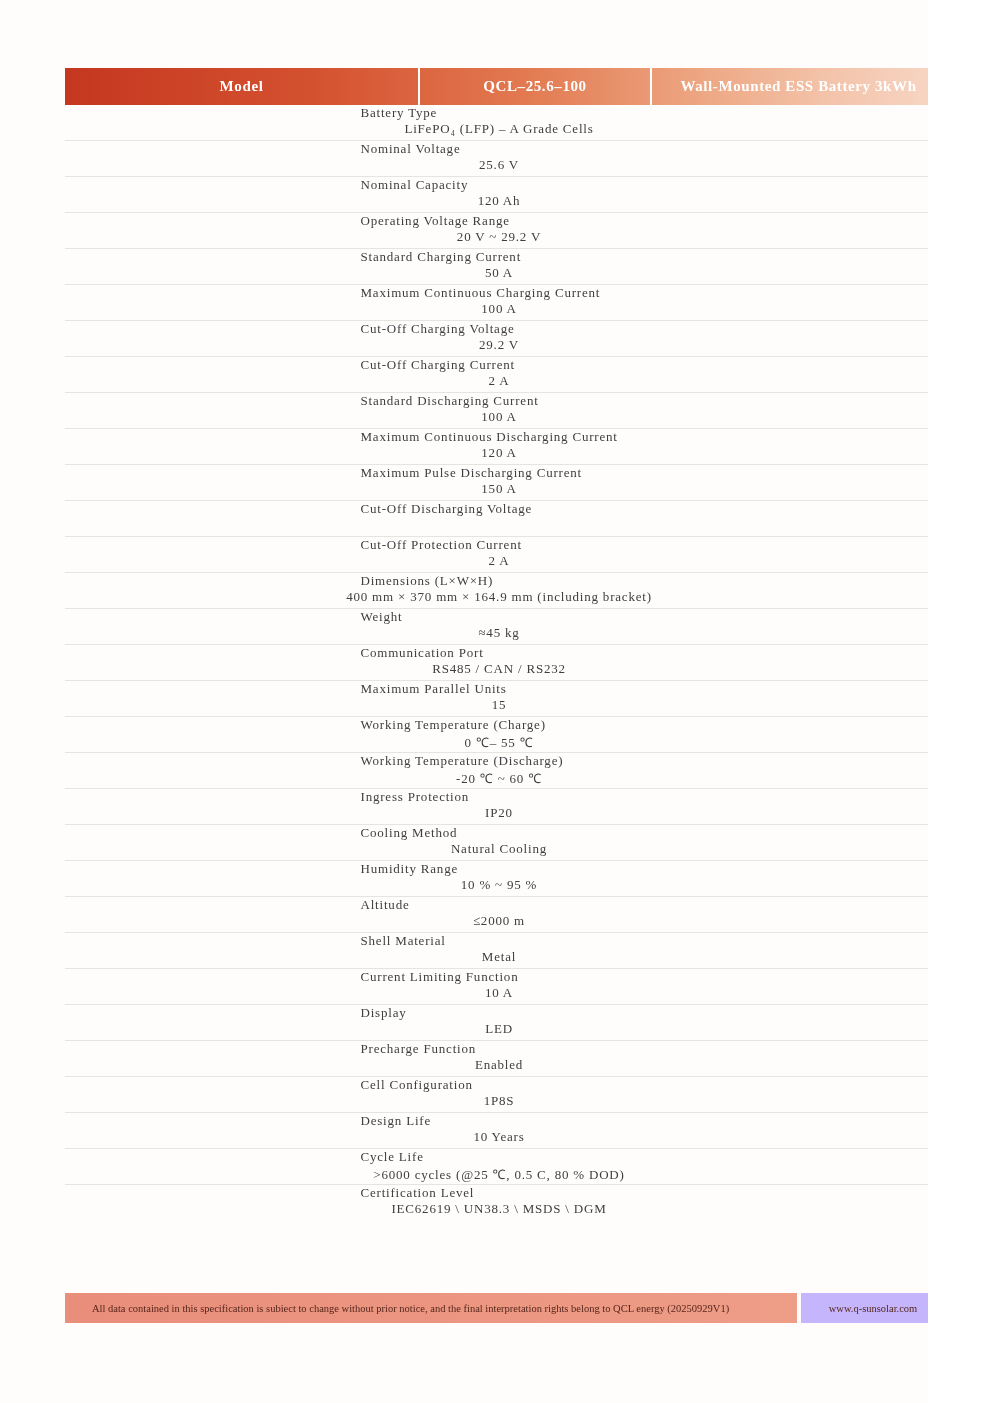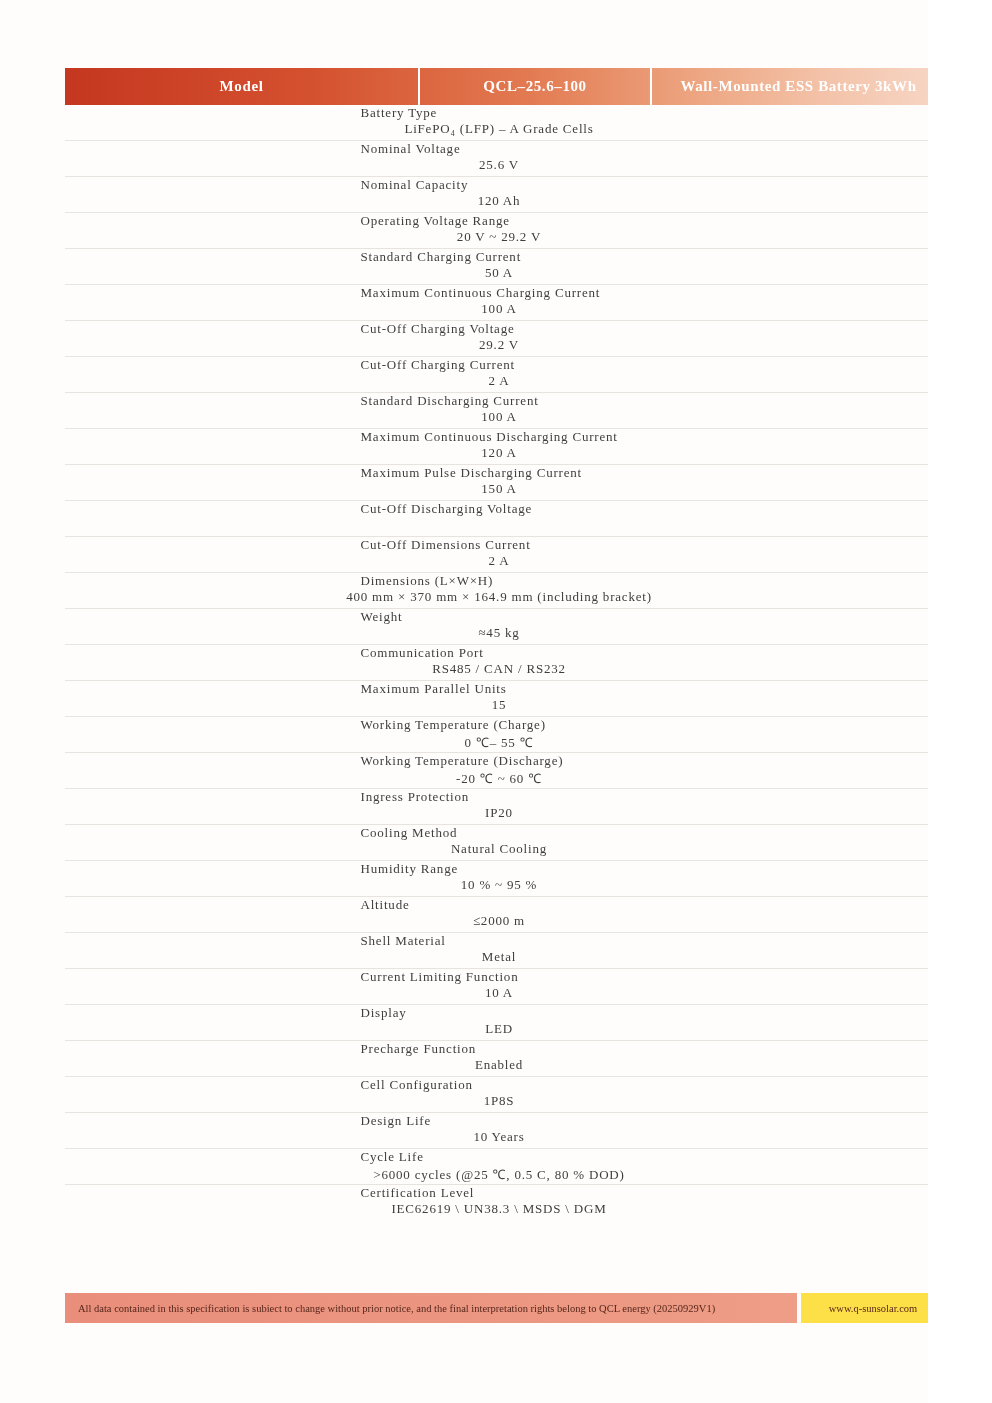--- a/index.html
+++ b/index.html
@@ -34,28 +34,28 @@
   }
   .row:last-child{border-bottom:none;justify-content:flex-end;}
   .row .label{width:322px;padding-left:33px;white-space:nowrap;}
   .row .value{flex:1;text-align:center;padding-right:12px;white-space:nowrap;}
   .footer-bar{
     position:absolute;left:65px;top:1293px;width:880px;height:30px;
     display:flex;
     font-size:10.5px;color:#56261a;
   }
   .disclaimer{
-    flex:1;display:flex;align-items:center;padding-left:13px;
+    flex:1;display:flex;align-items:center;padding-left:27px;
     background:linear-gradient(90deg,#e98e7b 0%,#ee9d87 100%);
     white-space:nowrap;overflow:hidden;
   }
   .footer-divider{width:4px;background:#fefdfc;}
   .website{
     width:144px;display:flex;align-items:center;justify-content:center;
-    background:#fde047;
+    background:#c4b5fd;
     white-space:nowrap;
   }
 </style>
 </head>
 <body>
 
 <div class="page">
 
   <div class="spec-table">
     <div class="thead">
@@ -118,21 +118,21 @@
   <div class="row">
     <div class="label">Maximum Pulse Discharging Current</div>
     <div class="value">150 A</div>
   </div>
 
   <div class="row">
     <div class="label">Cut-Off Discharging Voltage</div>
   </div>
 
   <div class="row">
-    <div class="label">Cut-Off Dimensions Current</div>
+    <div class="label">Cut-Off Protection Current</div>
     <div class="value">2 A</div>
   </div>
 
   <div class="row">
     <div class="label">Dimensions (L×W×H)</div>
     <div class="value">400 mm × 370 mm × 164.9 mm (including bracket)</div>
   </div>
 
   <div class="row">
     <div class="label">Weight</div>

